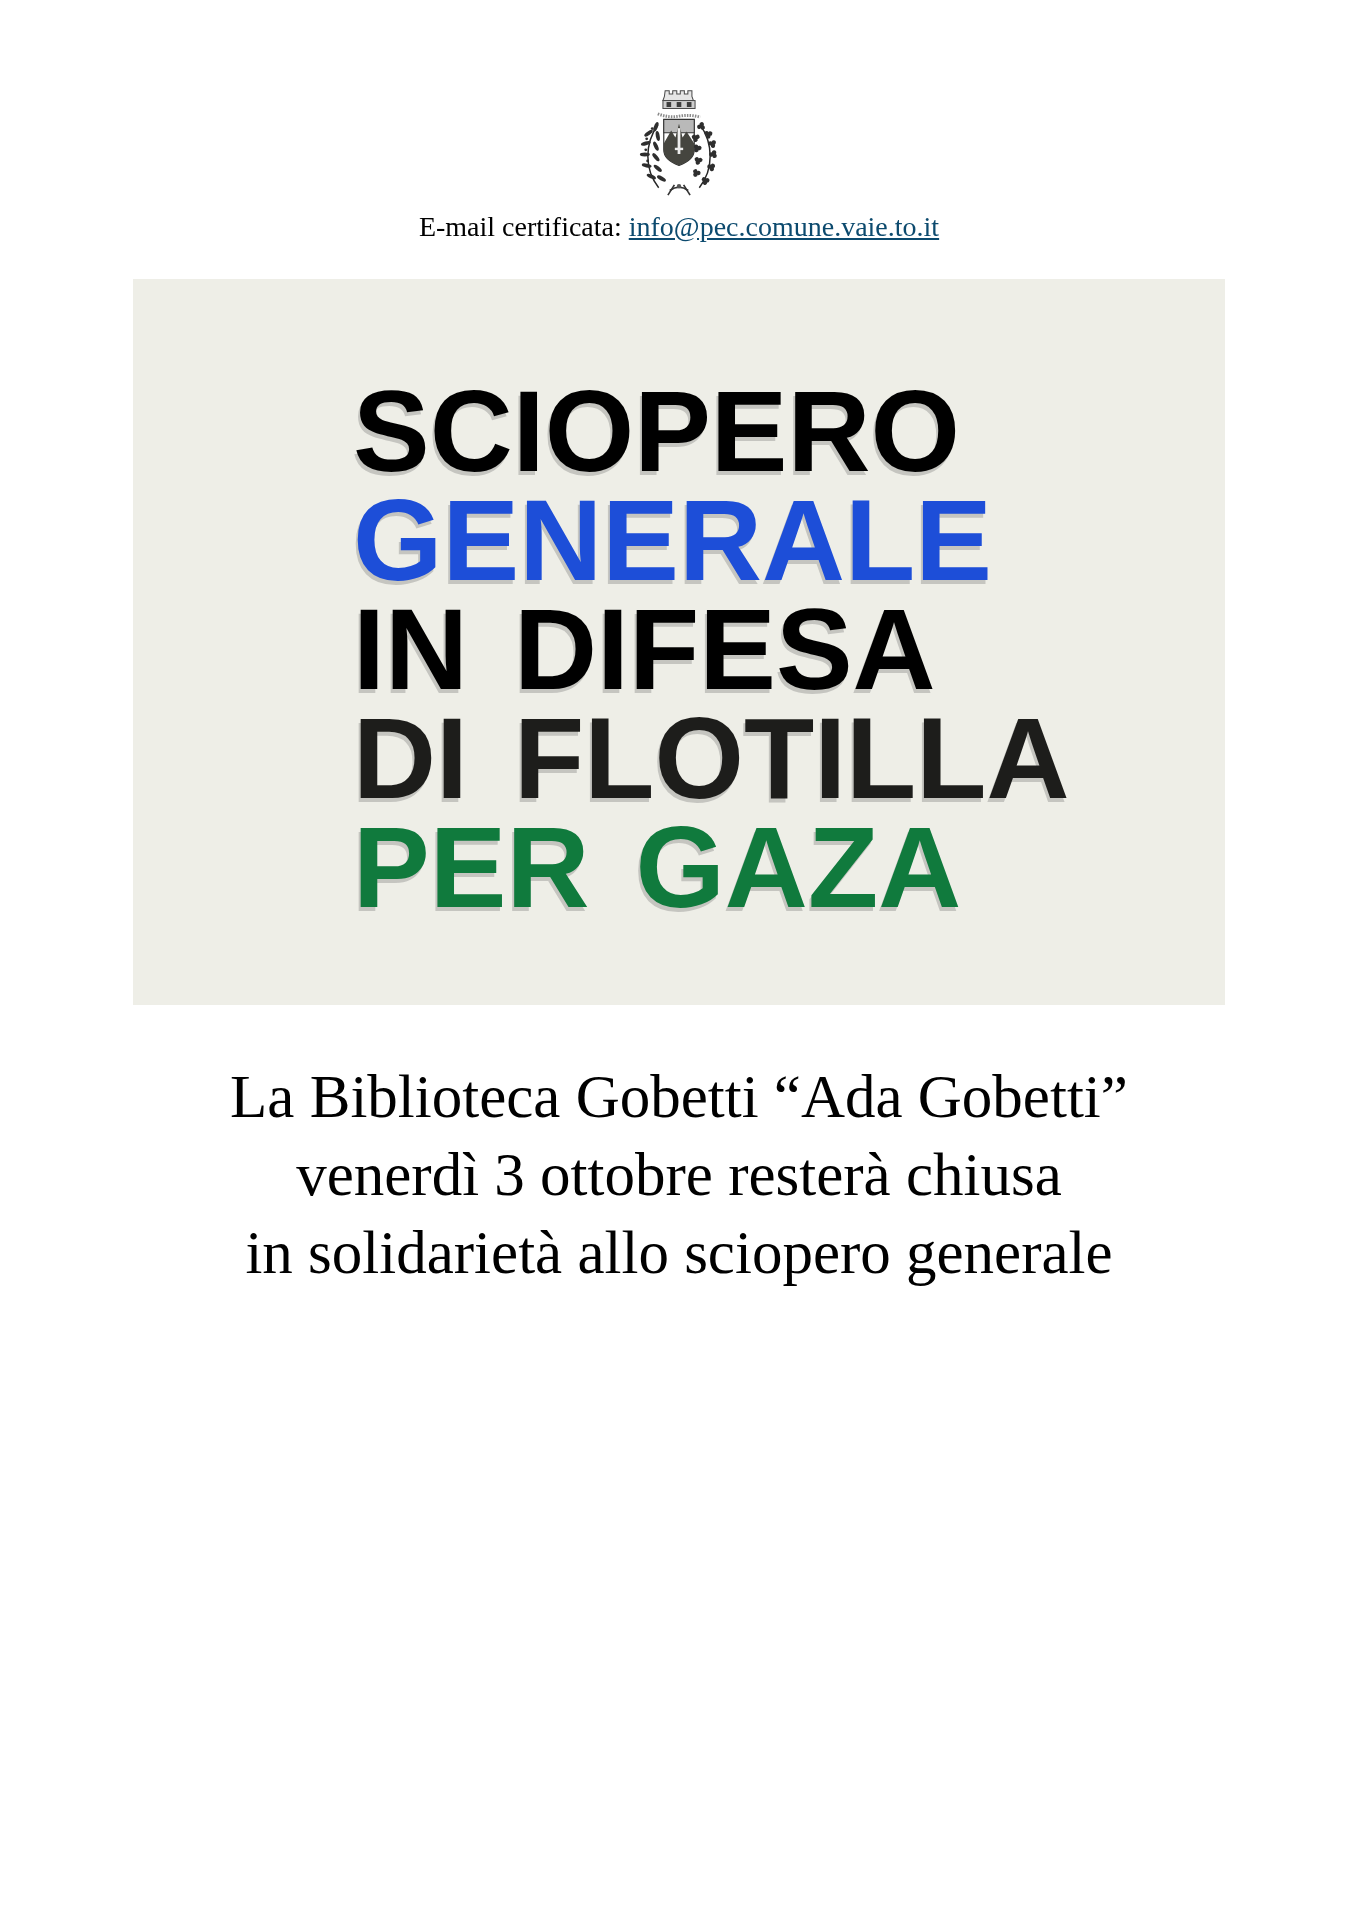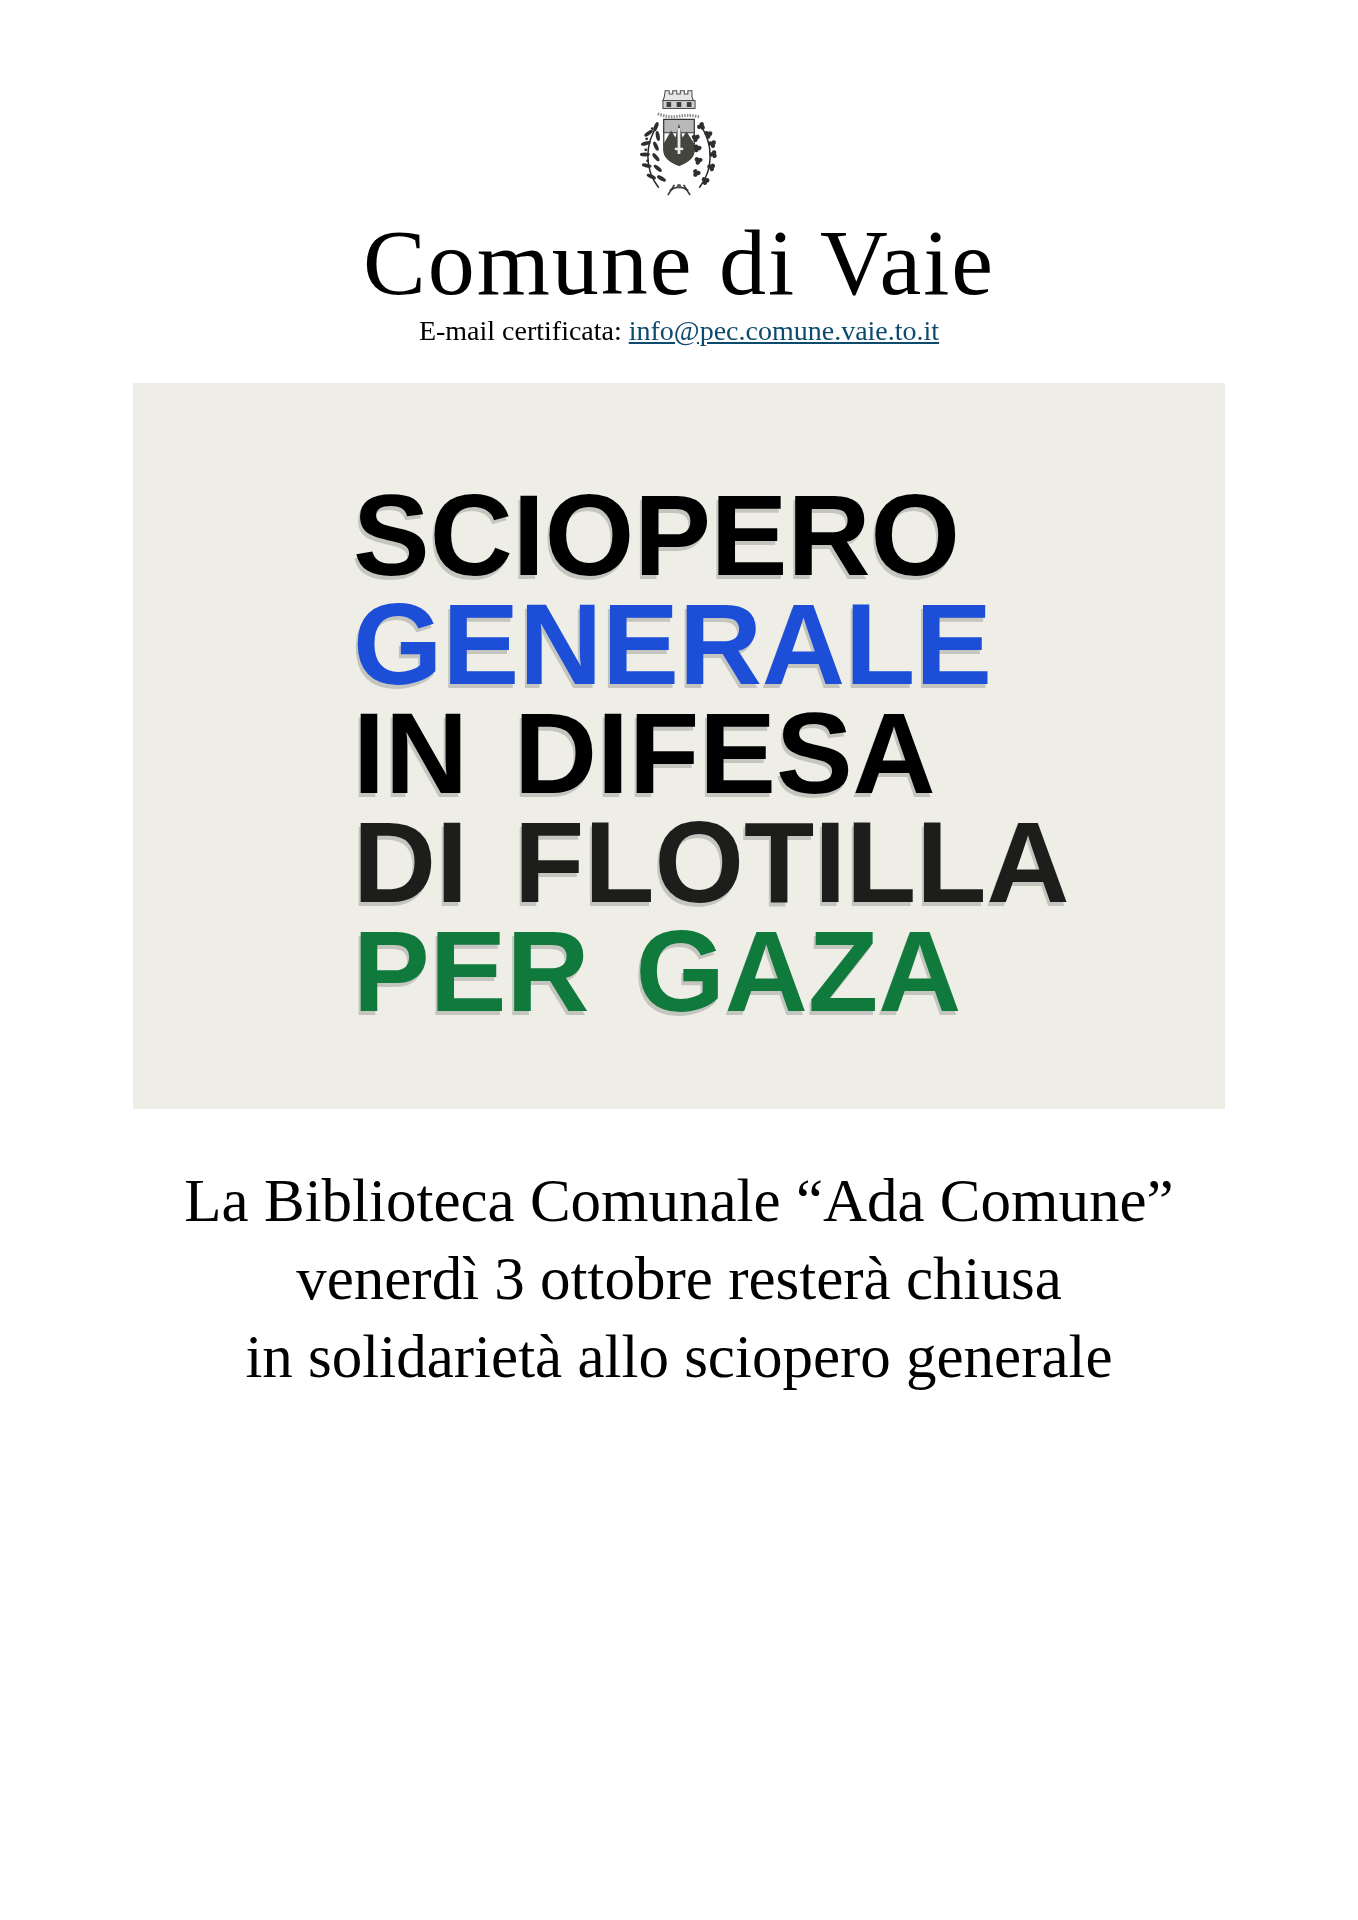--- a/index.html
+++ b/index.html
@@ -129,34 +129,33 @@
     <use href="#oakc" transform="translate(77,99) rotate(40)"></use>
 
     <g fill="none" stroke="#333" stroke-width="1.8">
       <path d="M40 111 q10 -7 20 0"></path>
       <path d="M45 105 l-7 11"></path>
       <path d="M55 105 l7 11"></path>
       <circle cx="50" cy="106.5" r="2.4" fill="#555" stroke="none"></circle>
     </g>
   </svg>
 
-  <h1 class="title">Comune di Vaie</h1>
 
   <div class="hdr-lines">
     <div><span>E-mail certificata: </span><a href="#" style="color: #0c4a6e;">info@pec.comune.vaie.to.it</a></div>
   </div>
 
   <div class="poster" style="background-color: rgb(238, 238, 231);">
     <div class="poster-line" style="color: #000000;">SCIOPERO</div>
     <div class="poster-line" style="color: #1d4ed8;">GENERALE</div>
     <div class="poster-line" style="color: #000000;">IN DIFESA</div>
     <div class="poster-line" style="color: rgb(29, 29, 27);">DI FLOTILLA</div>
     <div class="poster-line" style="color: rgb(16, 122, 61);">PER GAZA</div>
   </div>
 
   <div class="notice">
-    <div>La Biblioteca Comunale “Ada Comune”</div>
+    <div>La Biblioteca Gobetti “Ada Gobetti”</div>
     <div>venerdì 3 ottobre resterà chiusa</div>
     <div>in solidarietà allo sciopero generale</div>
   </div>
 
 
 </div>
 
 </body></html>

